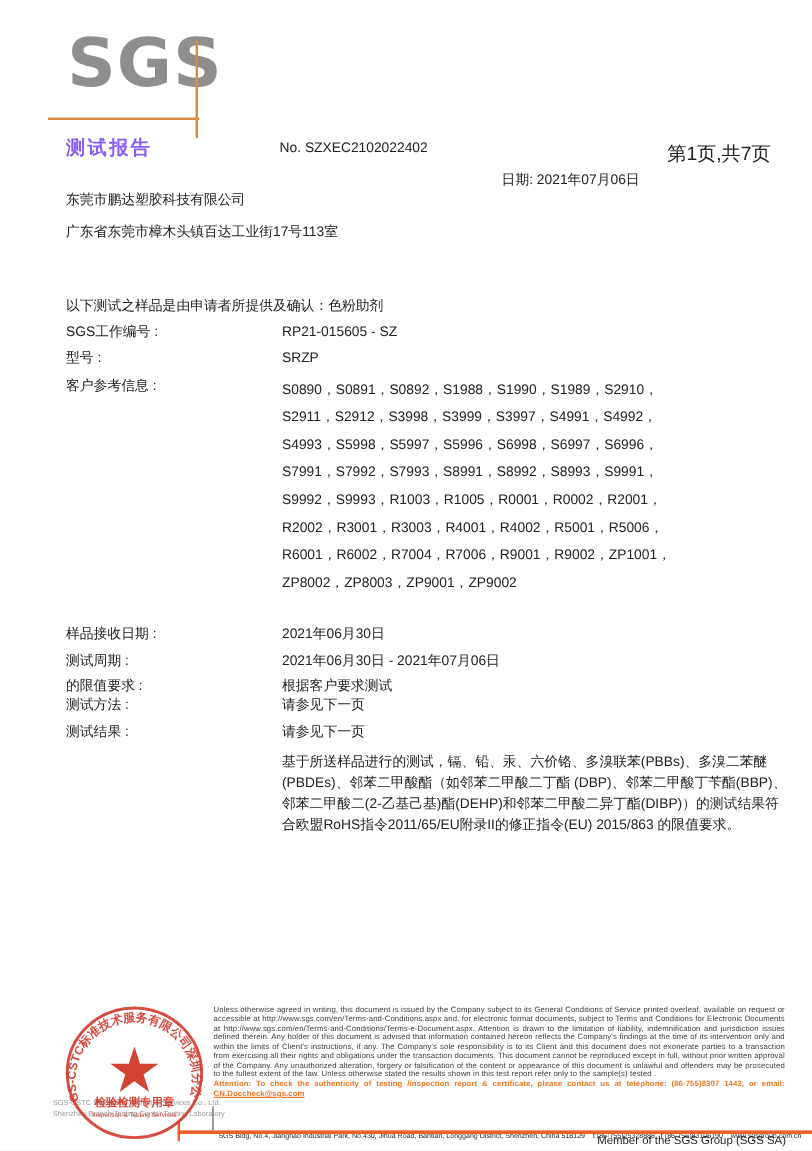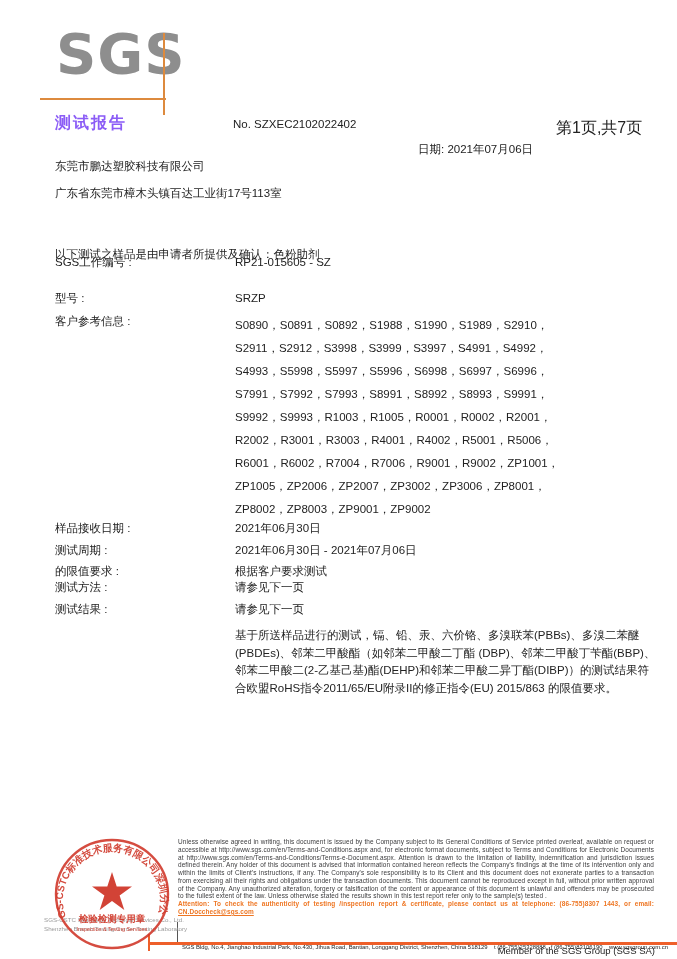--- a/index.html
+++ b/index.html
@@ -60,38 +60,37 @@
   <div class="abs doc-title">测试报告</div>
   <div class="abs report-no">No. SZXEC2102022402</div>
   <div class="abs report-date">日期: 2021年07月06日</div>
   <div class="abs page-ind">第1页,共7页</div>
 
   <div class="abs company">东莞市鹏达塑胶科技有限公司</div>
   <div class="abs address">广东省东莞市樟木头镇百达工业街17号113室</div>
 
   <div class="abs sample-line">以下测试之样品是由申请者所提供及确认：色粉助剂</div>
 
-  <div class="abs frow" style="top:255px;text-decoration:underline;">
+  <div class="abs frow" style="top:269px;text-decoration:underline;">
     <span class="flabel">SGS工作编号 :</span><span class="fvalue">RP21-015605 - SZ</span>
   </div>
   <div class="abs frow" style="top:291px;">
     <span class="flabel">型号 :</span><span class="fvalue">SRZP</span>
   </div>
   <div class="abs frow" style="top:314px;">
     <span class="flabel">客户参考信息 :</span>
   </div>
   <div class="abs ref-lines">
     <div>S0890，S0891，S0892，S1988，S1990，S1989，S2910，</div>
     <div>S2911，S2912，S3998，S3999，S3997，S4991，S4992，</div>
     <div>S4993，S5998，S5997，S5996，S6998，S6997，S6996，</div>
     <div>S7991，S7992，S7993，S8991，S8992，S8993，S9991，</div>
     <div>S9992，S9993，R1003，R1005，R0001，R0002，R2001，</div>
     <div>R2002，R3001，R3003，R4001，R4002，R5001，R5006，</div>
     <div>R6001，R6002，R7004，R7006，R9001，R9002，ZP1001，</div>
-    <div>ZP1005，ZP2006，ZP2007，ZP3002，ZP3006，ZP8001，</div>
     <div>ZP8002，ZP8003，ZP9001，ZP9002</div>
   </div>
   <div class="abs frow" style="top:521px;">
     <span class="flabel">样品接收日期 :</span><span class="fvalue">2021年06月30日</span>
   </div>
   <div class="abs frow" style="top:543px;">
     <span class="flabel">测试周期 :</span><span class="fvalue">2021年06月30日 - 2021年07月06日</span>
   </div>
   <div class="abs frow" style="top:564px;">
     <span class="flabel">的限值要求 :</span><span class="fvalue">根据客户要求测试</span>

